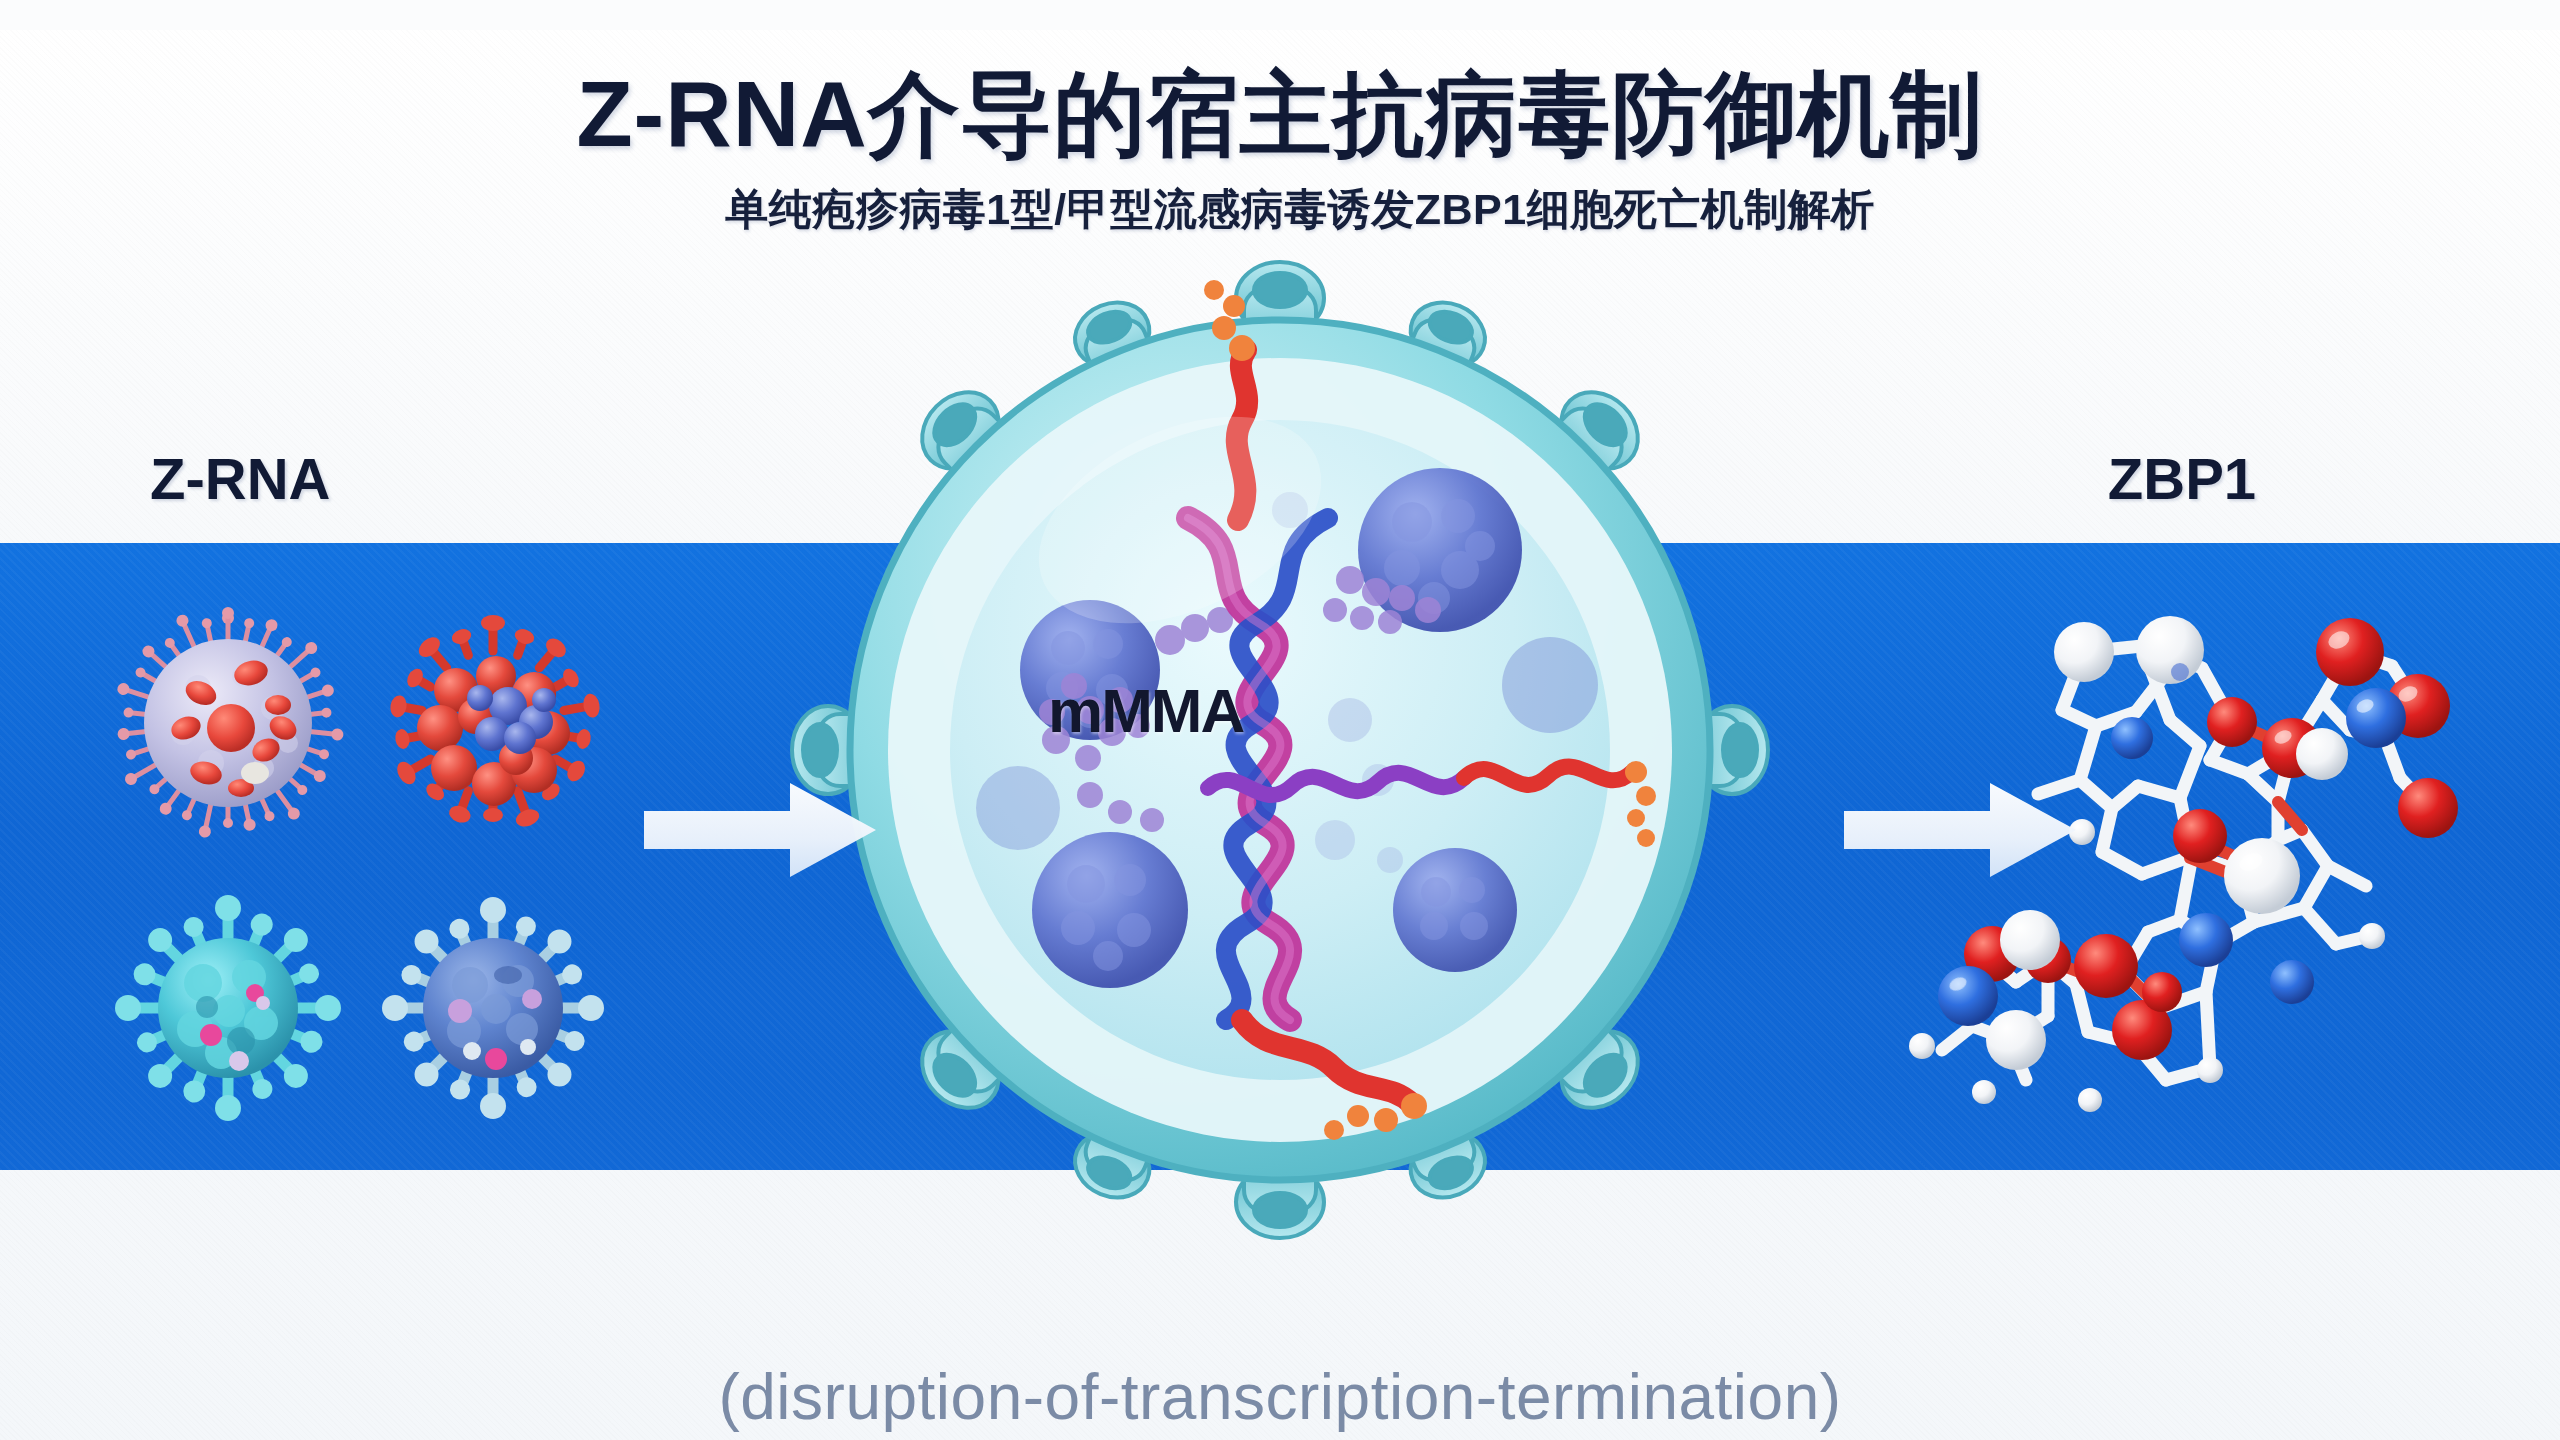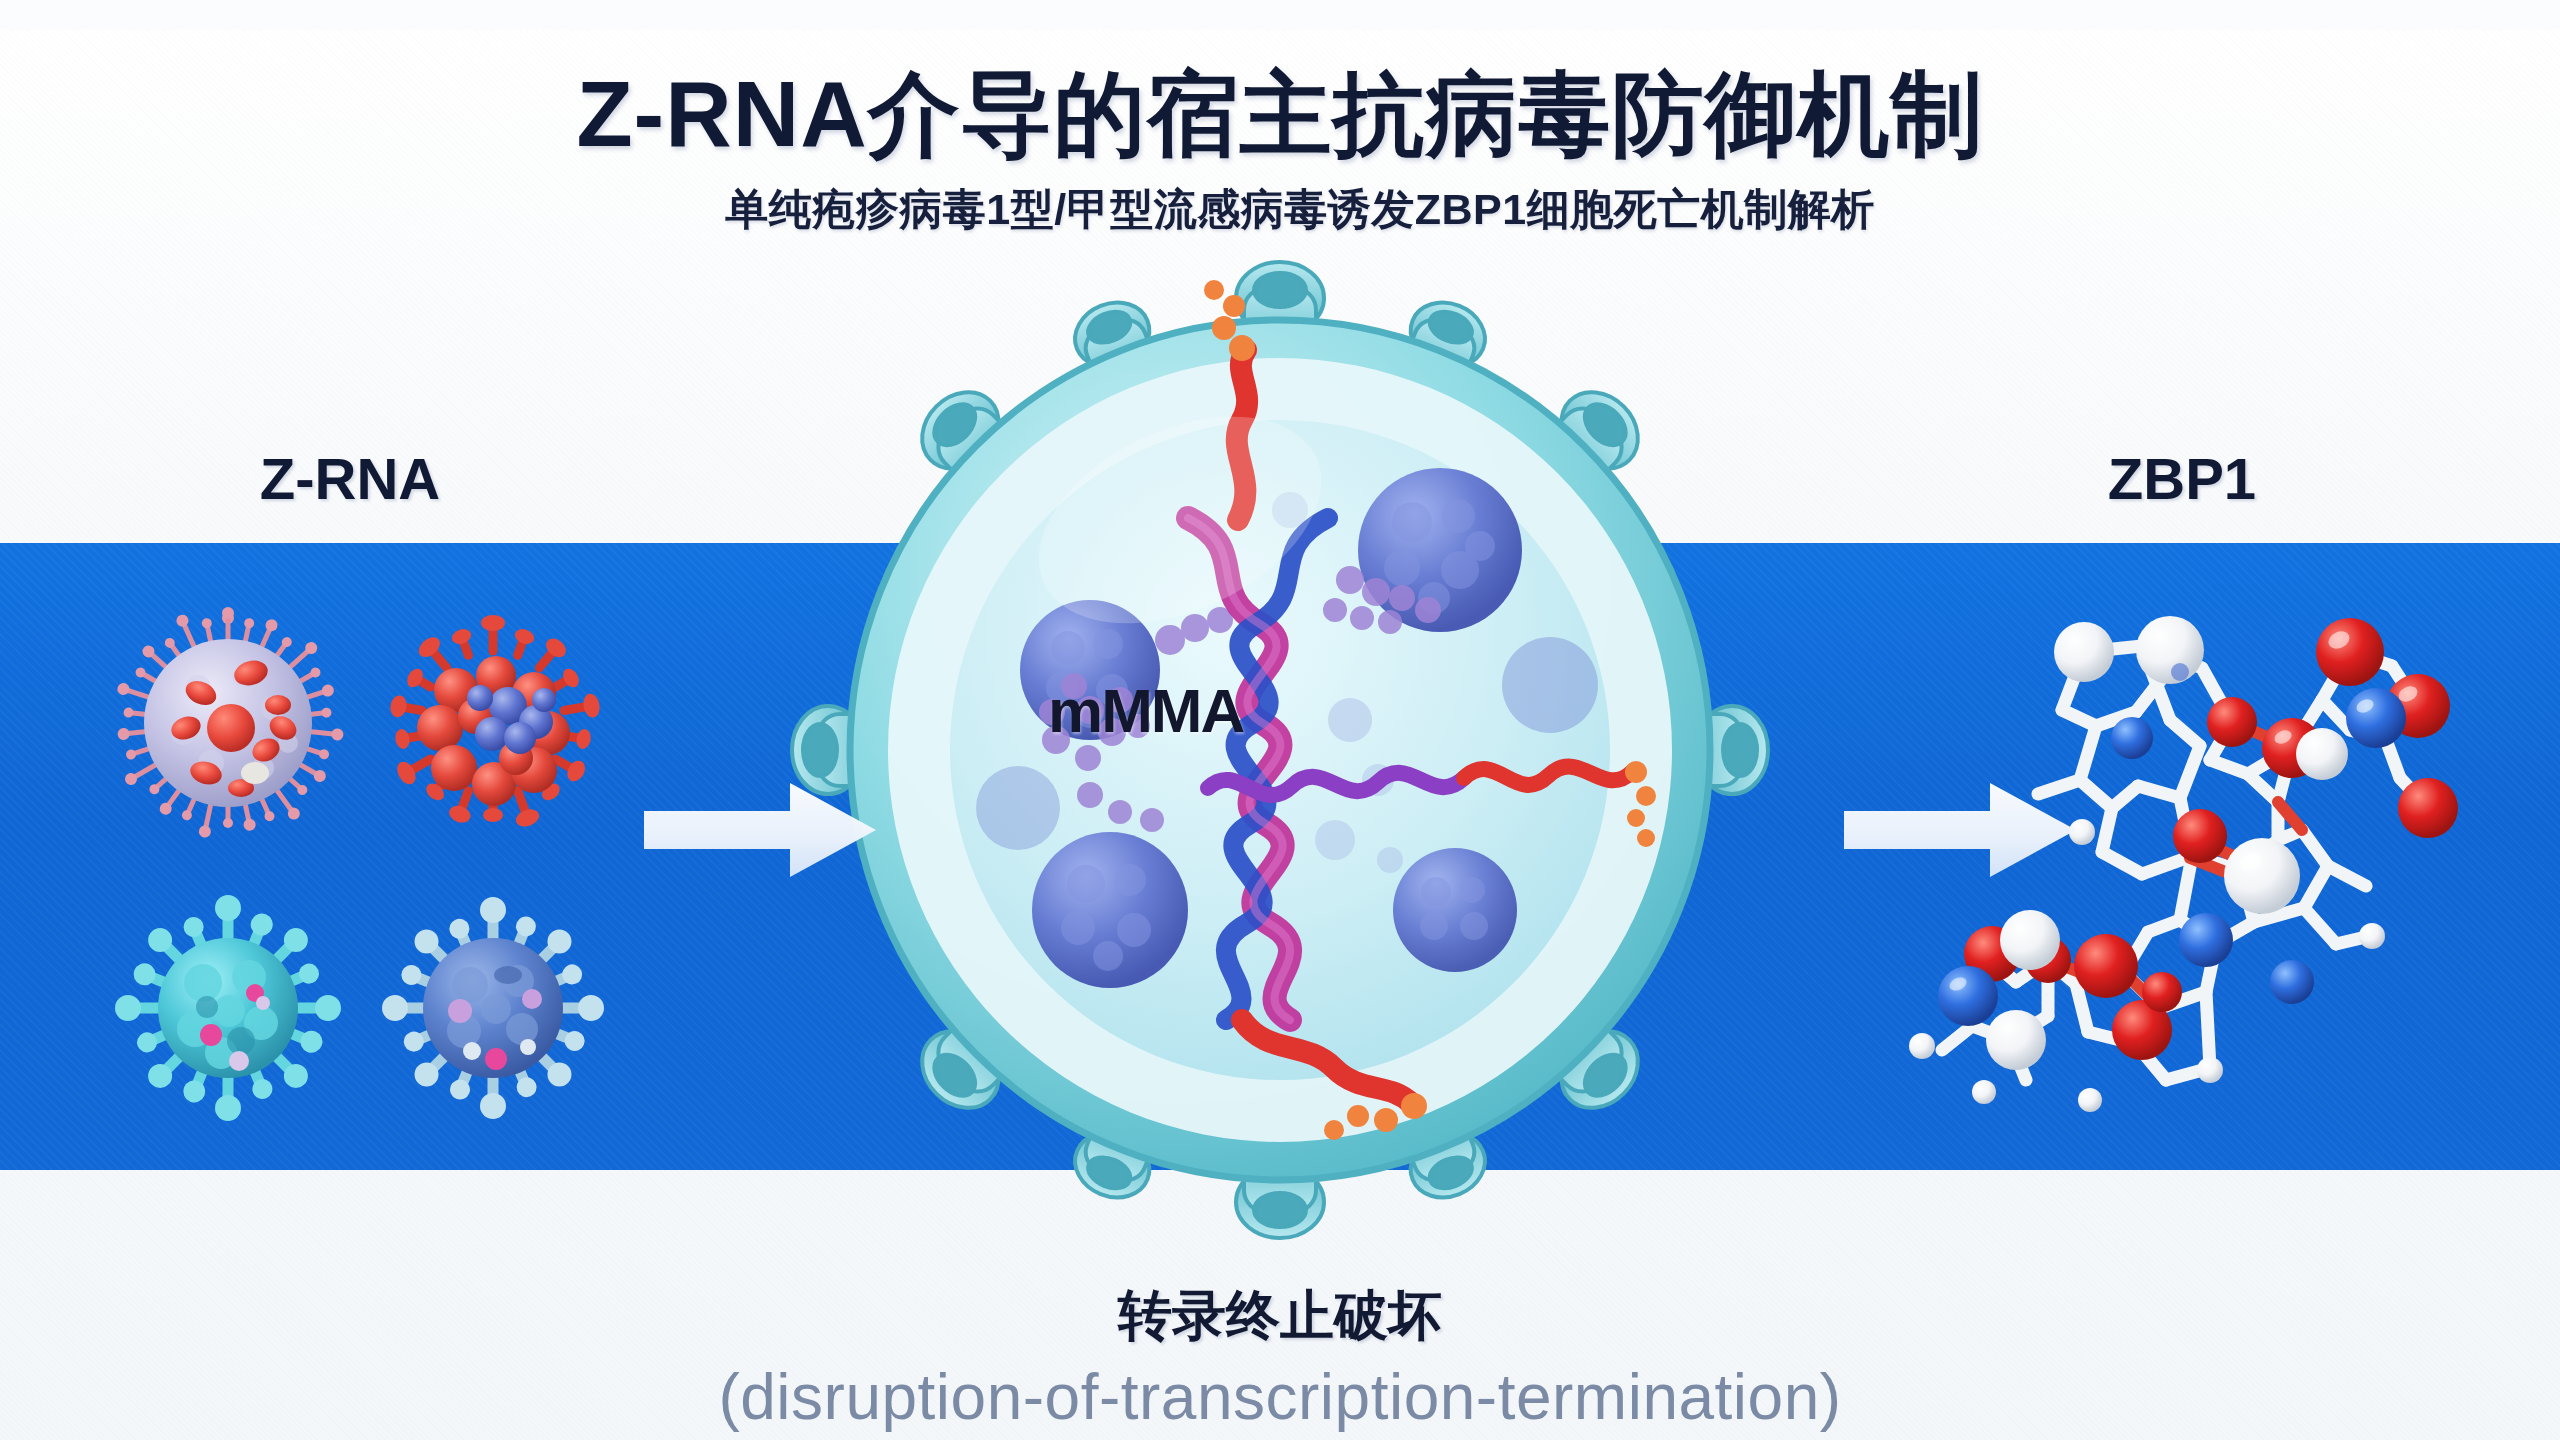--- a/index.html
+++ b/index.html
@@ -42,21 +42,21 @@
   .band:after{
     content:""; position:absolute; inset:0;
     background-image:repeating-linear-gradient(45deg,rgba(255,255,255,.035) 0 2px,transparent 2px 6px);
   }
 
   
   .side-label {
     position:absolute; z-index:45; font-size:58px; font-weight:bold;
     color:#111a35; text-shadow:2px 2px 3px rgba(60,80,130,.2);
   }
-  #lbl-zrna { left:150px; top:415px; width:400px; text-align:center; }
+  #lbl-zrna { left:150px; top:415px; width:400px; text-align:left; }
   #lbl-zbp1 { left:1982px; top:415px; width:400px; text-align:center; }
 
   
   .virus-grid {
     position:absolute; left:95px; top:550px; width:530px; height:570px;
     display:grid; grid-template-columns:1fr 1fr; grid-template-rows:1fr 1fr;
     z-index:20;
   }
   .virus-cell { position:relative; }
   .virion { position:absolute; left:50%; top:50%; transform:translate(-50%,-50%); }
@@ -992,16 +992,15 @@
         <ellipse cx="459" cy="100" rx="11" ry="8" transform="rotate(-25 459 100)"></ellipse>
         <ellipse cx="528" cy="154" rx="10" ry="7" transform="rotate(-25 528 154)"></ellipse>
         <ellipse cx="403" cy="197" rx="9" ry="6" transform="rotate(-25 403 197)"></ellipse>
         <ellipse cx="485" cy="166" rx="9" ry="6" transform="rotate(-25 485 166)"></ellipse>
         <ellipse cx="371" cy="322" rx="12" ry="8" transform="rotate(-25 371 322)"></ellipse>
         <ellipse cx="78" cy="444" rx="9" ry="6" transform="rotate(-25 78 444)"></ellipse>
       </g>
     </svg>
   </div>
 
-  <div class="caption-cn">转录终止破坏</div>
   <div class="caption-en">(disruption-of-transcription-termination)</div>
 
 </div>
 
 </body></html>

